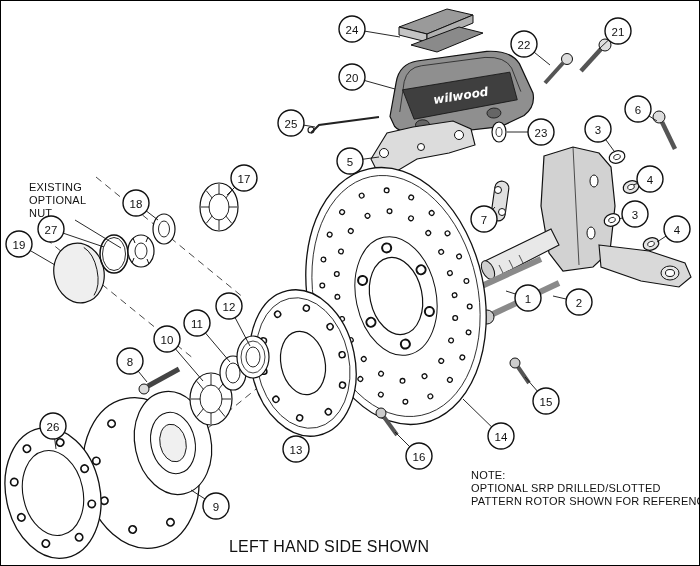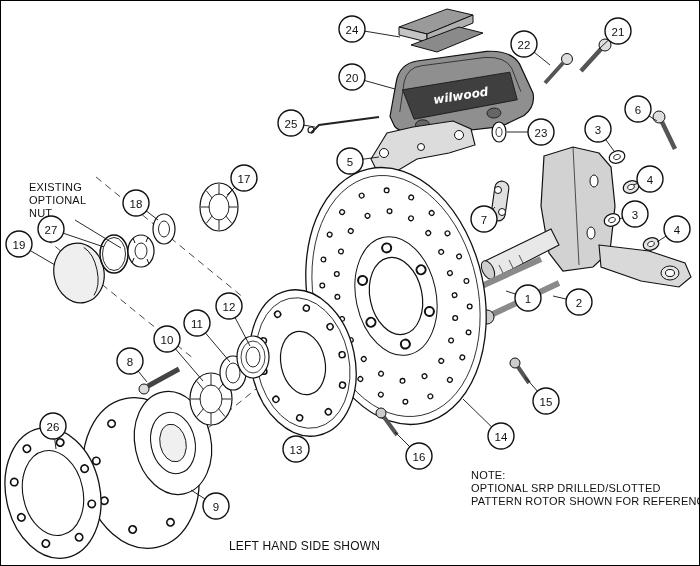--- a/index.html
+++ b/index.html
@@ -361,15 +361,15 @@
   <div>OPTIONAL</div>
   <div>NUT</div>
 </div>
 
 <div class="label" style="left:470px;top:468px;">
   <div>NOTE:</div>
   <div>OPTIONAL SRP DRILLED/SLOTTED</div>
   <div>PATTERN ROTOR SHOWN FOR REFERENCE</div>
 </div>
 
-<div class="label" style="left:204px;top:539px;font-size:12px;padding-left:24px;">LEFT HAND SIDE SHOWN</div>
+<div class="label" style="left:204px;top:539px;font-size:16px;padding-left:24px;">LEFT HAND SIDE SHOWN</div>
 
 </div>
 
 </body></html>

